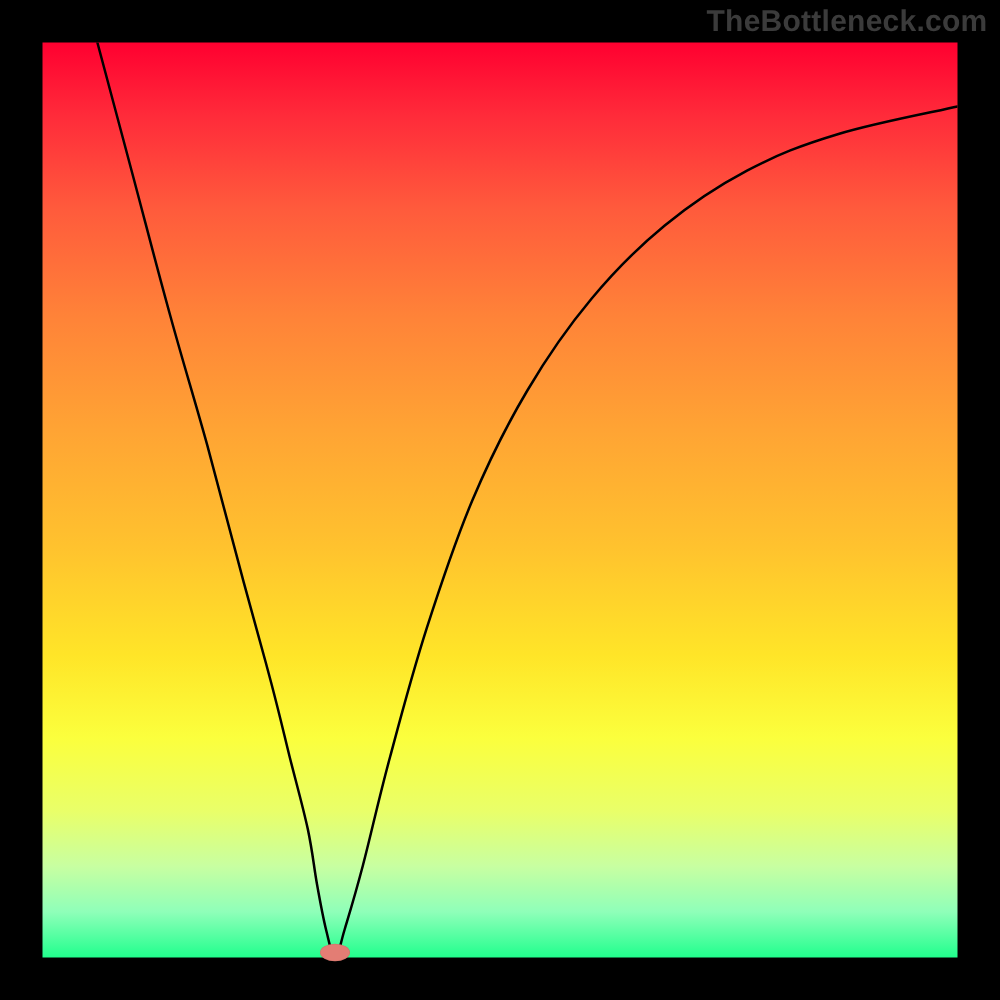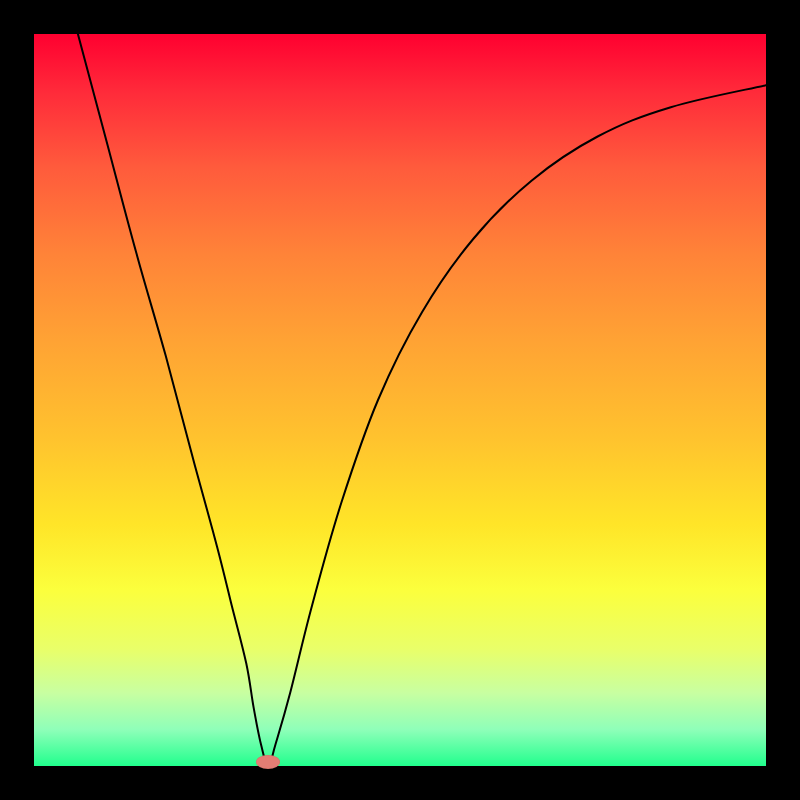--- a/index.html
+++ b/index.html
@@ -75,20 +75,21 @@
     transform: translate(-50%, -50%);
     z-index: 3;
     box-shadow: 0 0 0 0.5px rgba(0,0,0,0.08) inset;
   }
 </style>
 </head>
 <body>
 
 <div class="frame">
 
+  <div class="watermark">TheBottleneck.com</div>
 
   <div class="plot-area"></div>
 
   <svg class="curve" viewBox="0 0 732 732" preserveAspectRatio="none">
     <path id="curve-path" d="M 43.9 0.0 C 49.2 19.8, 62.7 70.3, 73.2 109.8 C 83.7 149.3, 91.9 181.4, 102.5 219.6 C 113.0 257.8, 121.2 283.9, 131.8 322.1 C 142.3 360.3, 151.8 397.6, 161.0 431.9 C 170.3 466.1, 176.4 487.4, 183.0 512.4 C 189.6 537.4, 192.4 549.9, 197.6 571.0 C 202.9 592.0, 208.3 611.1, 212.3 629.5 C 216.2 648.0, 217.0 658.9, 219.6 673.4 C 222.2 687.9, 224.3 699.5, 226.9 710.0 C 229.6 720.6, 231.6 732.0, 234.2 732.0 C 236.9 732.0, 237.6 723.2, 241.6 710.0 C 245.5 696.9, 249.6 683.8, 256.2 658.8 C 262.8 633.8, 268.9 605.2, 278.2 571.0 C 287.4 536.7, 295.6 505.4, 307.4 468.5 C 319.3 431.6, 329.5 400.3, 344.0 366.0 C 358.5 331.7, 370.8 307.1, 388.0 278.2 C 405.1 249.2, 419.4 228.7, 439.2 205.0 C 459.0 181.2, 475.4 164.8, 497.8 146.4 C 520.2 128.0, 538.6 115.7, 563.6 102.5 C 588.7 89.3, 606.5 82.4, 636.8 73.2 C 667.1 64.0, 714.9 55.2, 732.0 51.2"></path>
   </svg>
 
   <div id="marker" class="marker" style="left: 268.24px; top: 762.34px; background: rgb(227, 125, 116);"></div>
 
 </div>

